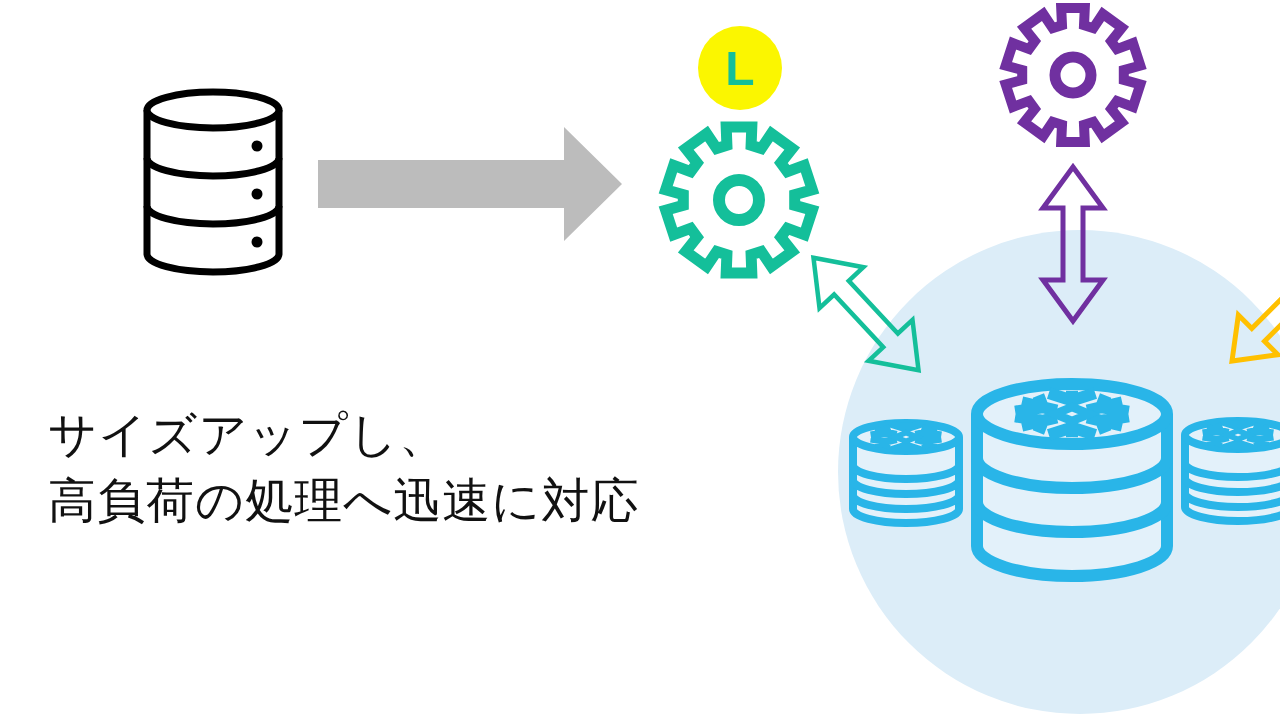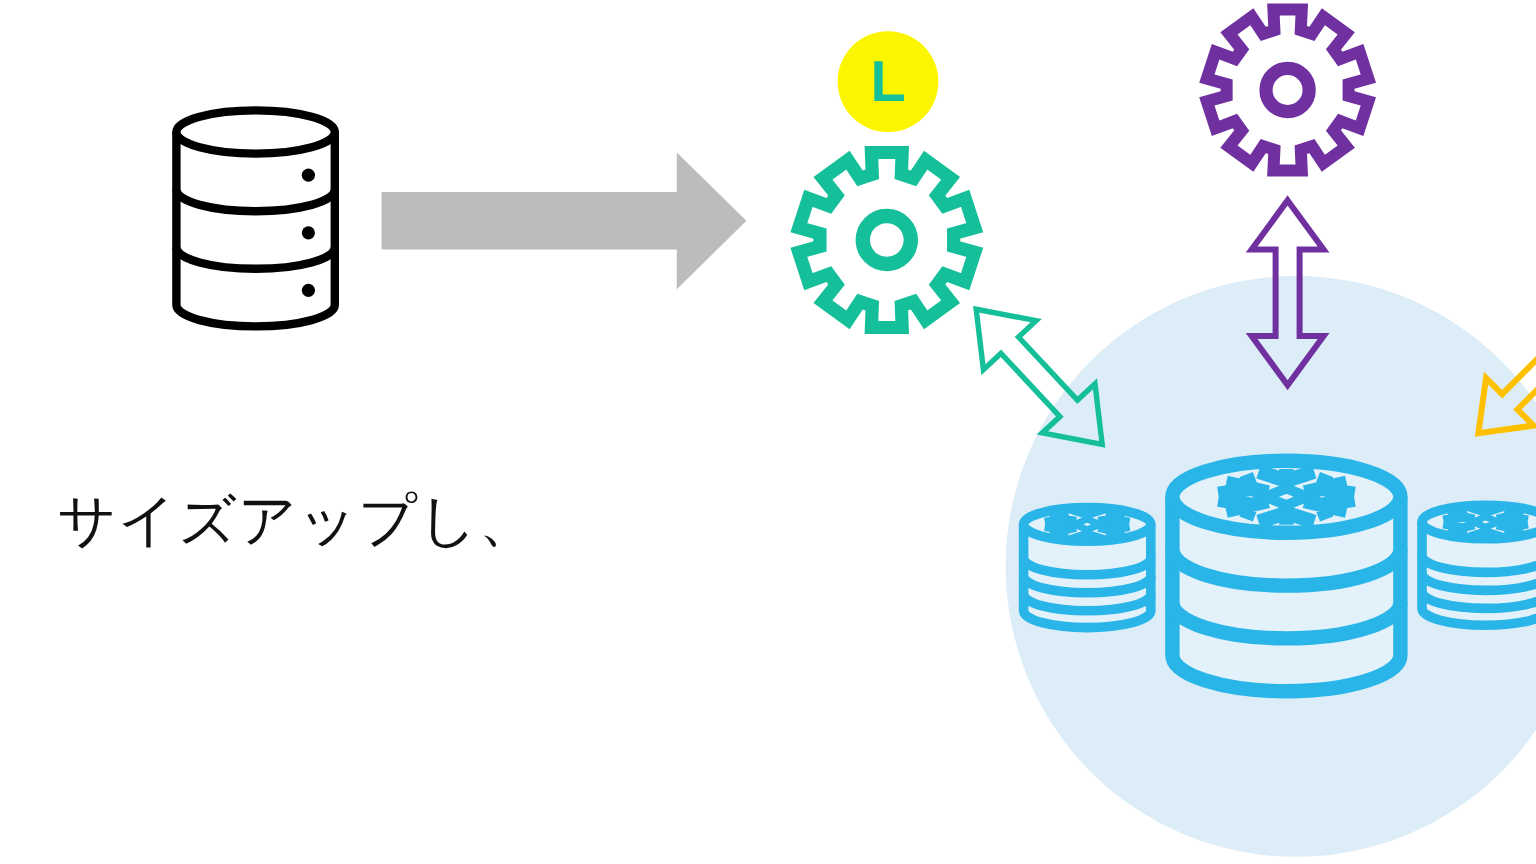--- a/index.html
+++ b/index.html
@@ -102,15 +102,16 @@
       <path d="M64.0,25.2L63.2,8.0L86.8,8.0L86.0,25.2L95.3,28.2L104.8,13.9L123.9,27.8L113.2,41.2L118.9,49.1L135.0,43.1L142.3,65.5L125.8,70.1L125.8,79.9L142.3,84.5L135.0,106.9L118.9,100.9L113.2,108.8L123.9,122.2L104.8,136.1L95.3,121.8L86.0,124.8L86.8,142.0L63.2,142.0L64.0,124.8L54.7,121.8L45.2,136.1L26.1,122.2L36.8,108.8L31.1,100.9L15.0,106.9L7.7,84.5L24.2,79.9L24.2,70.1L7.7,65.5L15.0,43.1L31.1,49.1L36.8,41.2L26.1,27.8L45.2,13.9L54.7,28.2Z" fill="none" stroke="#7030A0" stroke-width="10"></path>
       <circle cx="75" cy="75" r="18" fill="none" stroke="#7030A0" stroke-width="11"></circle>
     </svg>
 
   <div class="badge">
     <span>L</span>
   </div>
 
   <div class="caption">
     <div>サイズアップし、</div>
+    <div>高負荷の処理へ迅速に対応</div>
   </div>
 
 </div>
 
 </body></html>

